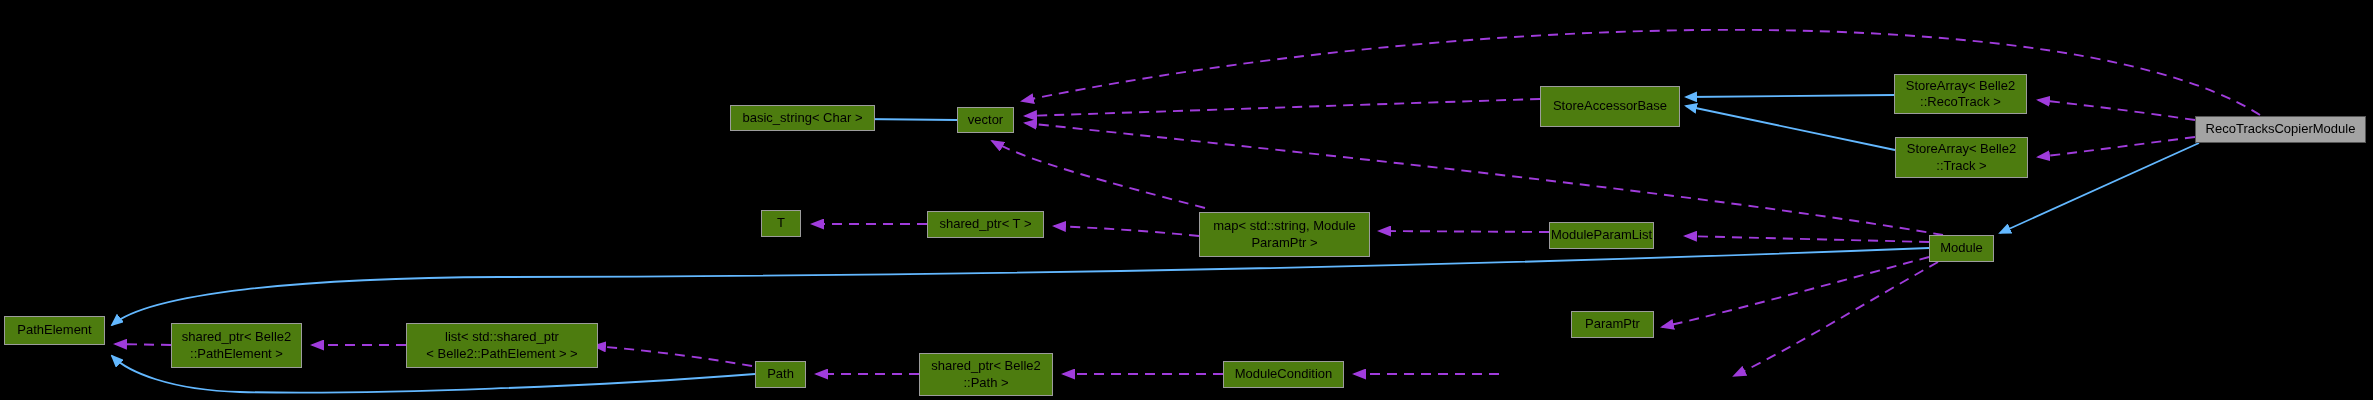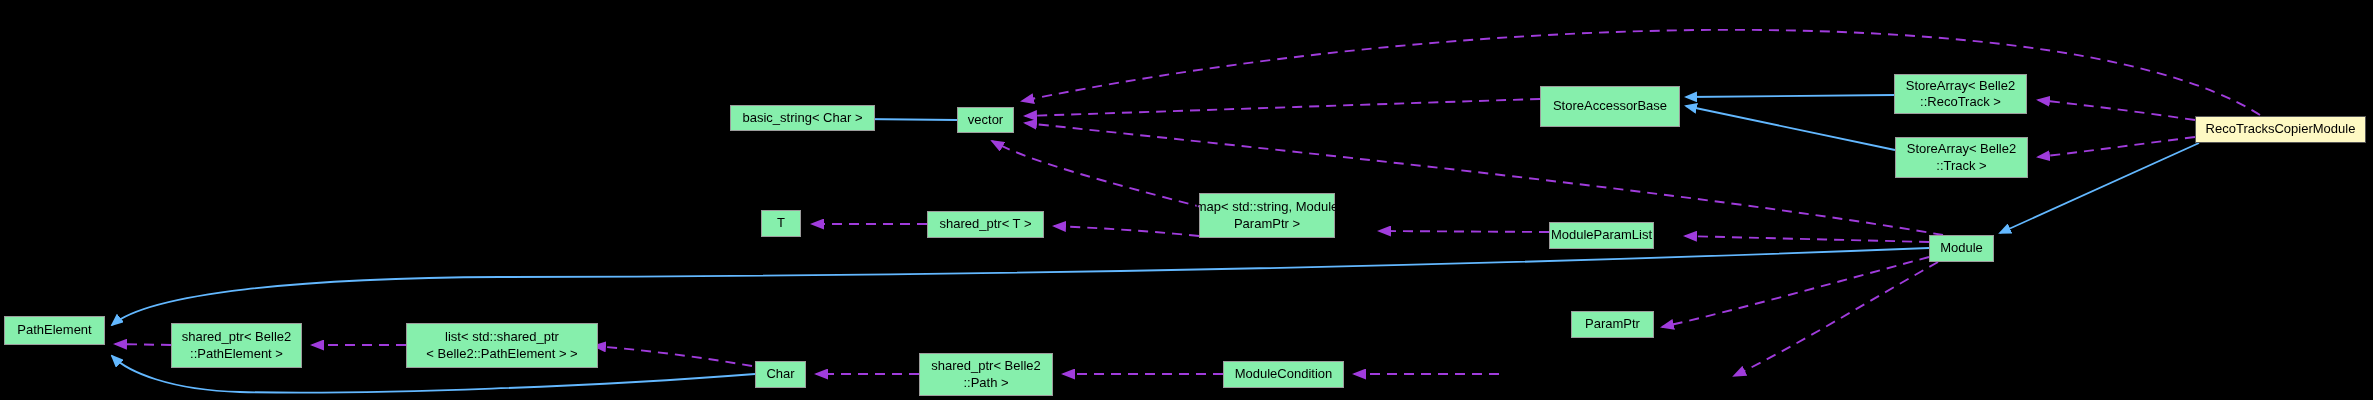--- a/index.html
+++ b/index.html
@@ -7,35 +7,35 @@
     position:relative;
     width:2373px;height:400px;
     background:#000;
     font-family:"Liberation Sans", sans-serif;
     overflow:hidden;
   }
   #edges{position:absolute;left:0;top:0;width:2373px;height:400px;pointer-events:none;}
   .node{
     position:absolute;
     box-sizing:border-box;
-    background:#86efac;
+    background:#4d7c0f;
     border:1.5px solid #9c9c9c;
     color:#000;
     display:flex;
     flex-direction:column;
     align-items:center;
     justify-content:center;
     font-size:13px;
     line-height:1.25;
     white-space:nowrap;
     text-align:center;
     cursor:pointer;
   }
   .node.highlight{
-    background:#fef9c3;
+    background:#a3a3a3;
     border:1.5px solid #565656;
     cursor:default;
   }
   .node span{display:block;}
 </style>
 </head>
 <body>
 
 <div id="canvas">
 
@@ -89,21 +89,21 @@
   </div>
 
   <div class="node" style="left:761px;top:210px;width:40px;height:27px">
     <span>T</span>
   </div>
 
   <div class="node" style="left:927px;top:211px;width:117px;height:27px">
     <span>shared_ptr&lt; T &gt;</span>
   </div>
 
-  <div class="node" style="left:1199px;top:193px;width:136px;height:45px">
+  <div class="node" style="left:1199px;top:212px;width:171px;height:45px">
     <span>map&lt; std::string, Module</span>
     <span>ParamPtr &gt;</span>
   </div>
 
   <div class="node" style="left:1549px;top:222px;width:105px;height:27px">
     <span>ModuleParamList</span>
   </div>
 
   <div class="node" style="left:1540px;top:86px;width:140px;height:41px">
     <span>StoreAccessorBase</span>
@@ -135,21 +135,21 @@
     <span>shared_ptr&lt; Belle2</span>
     <span>::PathElement &gt;</span>
   </div>
 
   <div class="node" style="left:406px;top:323px;width:192px;height:45px">
     <span>list&lt; std::shared_ptr</span>
     <span>&lt; Belle2::PathElement &gt; &gt;</span>
   </div>
 
   <div class="node" style="left:755px;top:361px;width:51px;height:27px">
-    <span>Char</span>
+    <span>Path</span>
   </div>
 
   <div class="node" style="left:919px;top:353px;width:134px;height:43px">
     <span>shared_ptr&lt; Belle2</span>
     <span>::Path &gt;</span>
   </div>
 
   <div class="node" style="left:1223px;top:361px;width:121px;height:27px">
     <span>ModuleCondition</span>
   </div>

